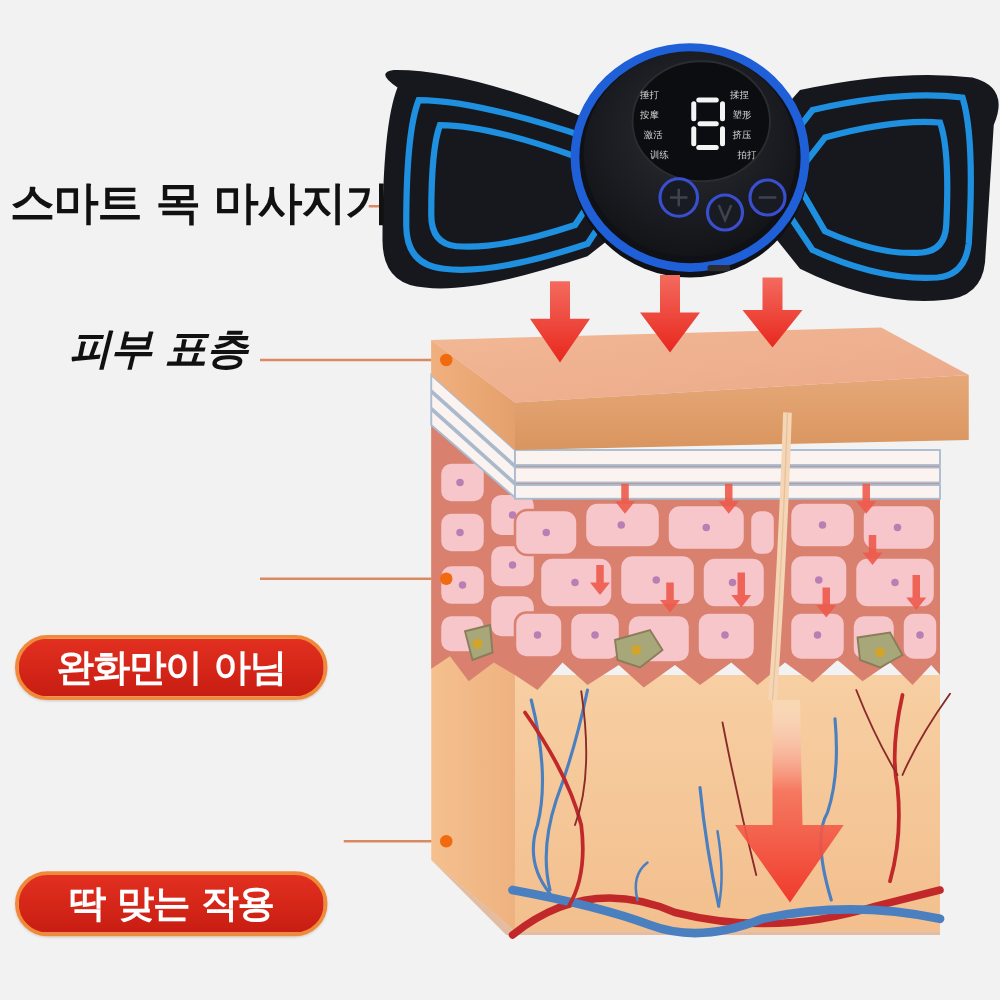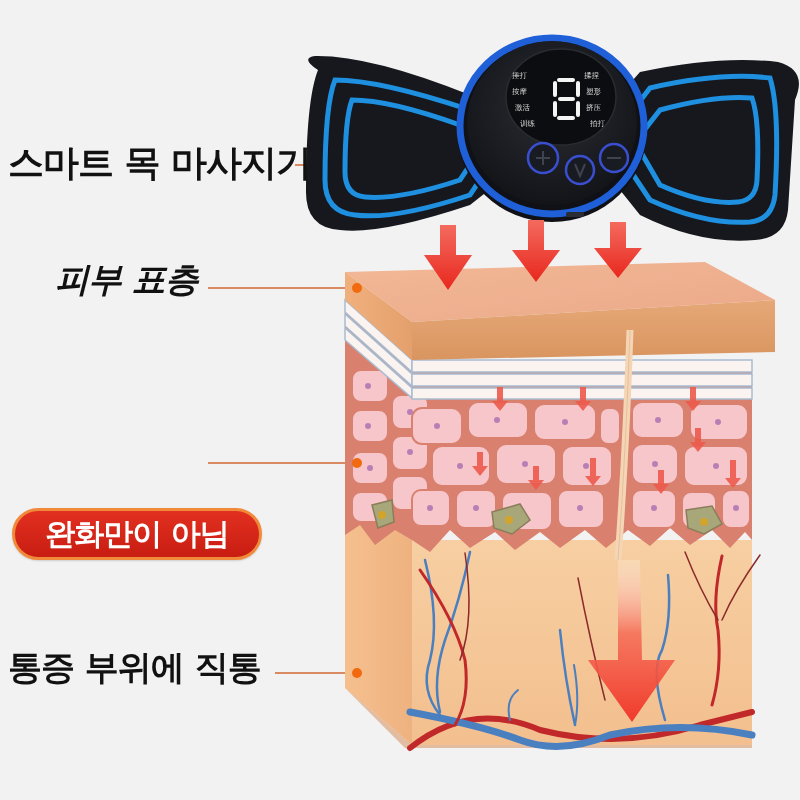--- a/index.html
+++ b/index.html
@@ -279,14 +279,14 @@
       <text x="586" y="110">挤压</text>
       <text x="590" y="126">拍打</text>
     </g>
   </svg>
 
   <div class="label-heading h-title">스마트 목 마사지기</div>
   <div class="label-heading h-epi">피부 표층</div>
 
   <div class="pill p2">완화만이 아님</div>
 
-  <div class="label-heading h-pain">통증 부위에 직통</div>
+  <div class="pill p3">딱 맞는 작용</div>
 </div>
 
 </body></html>

